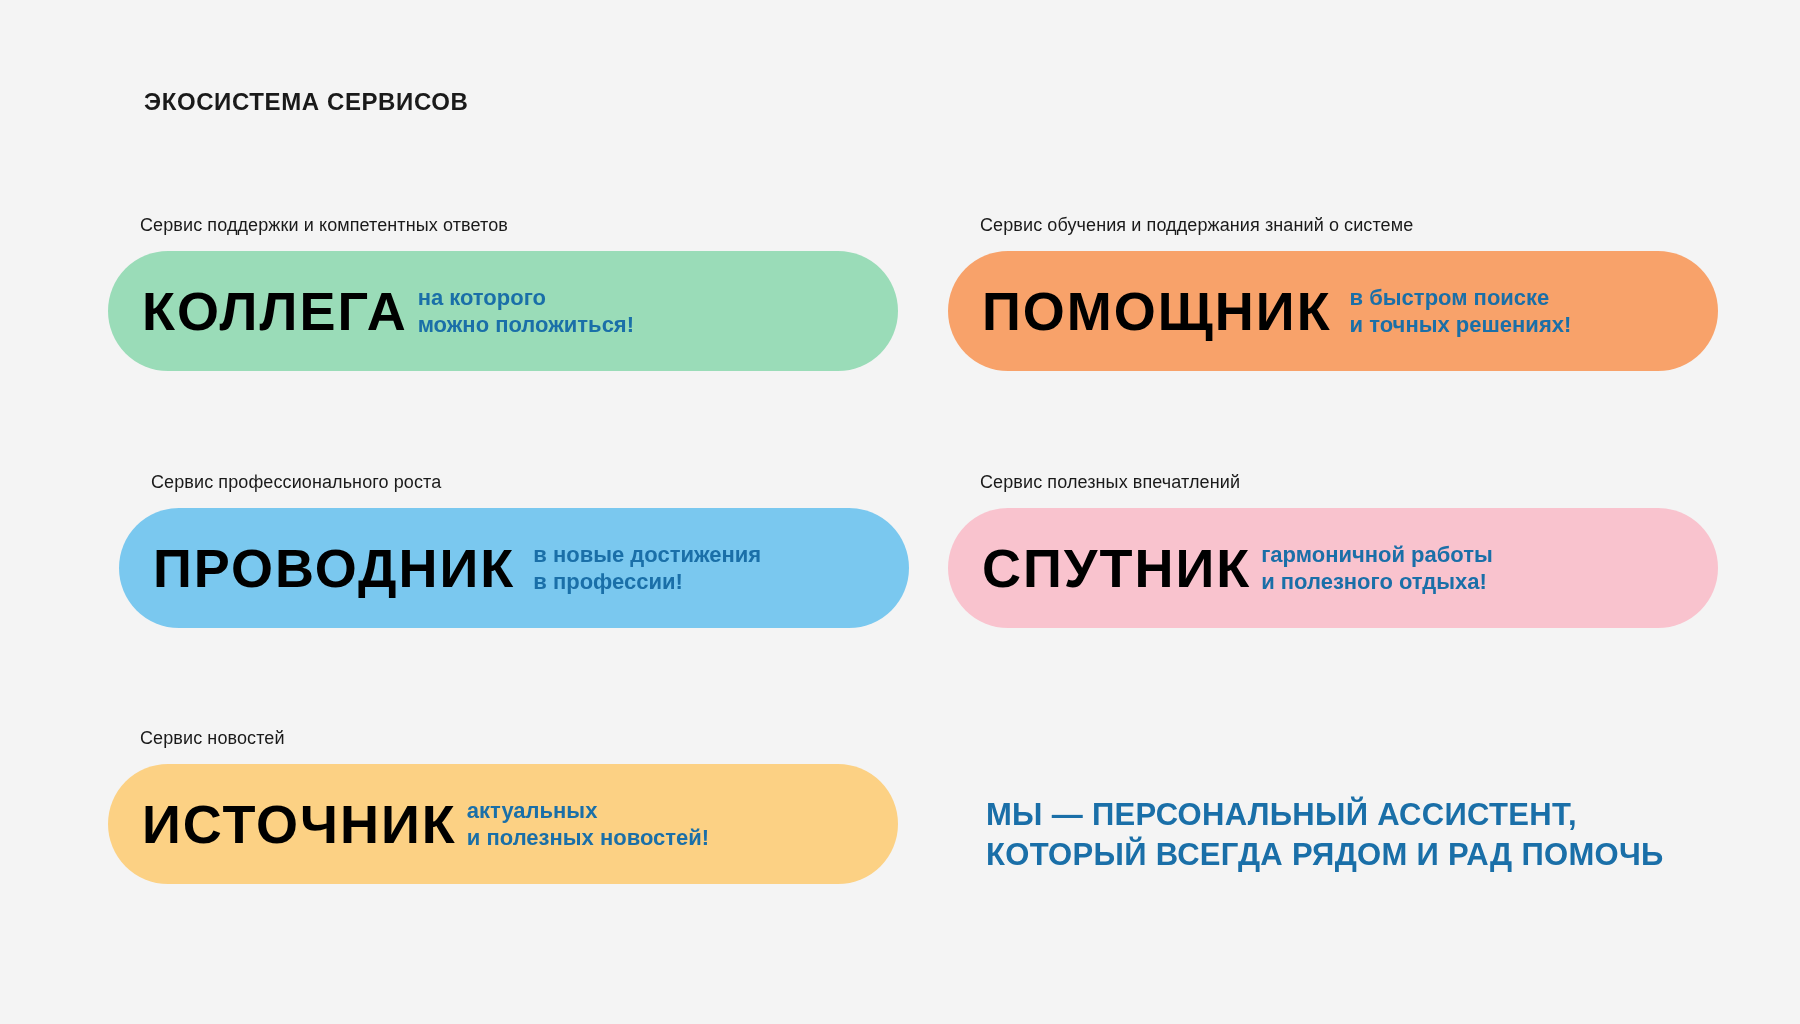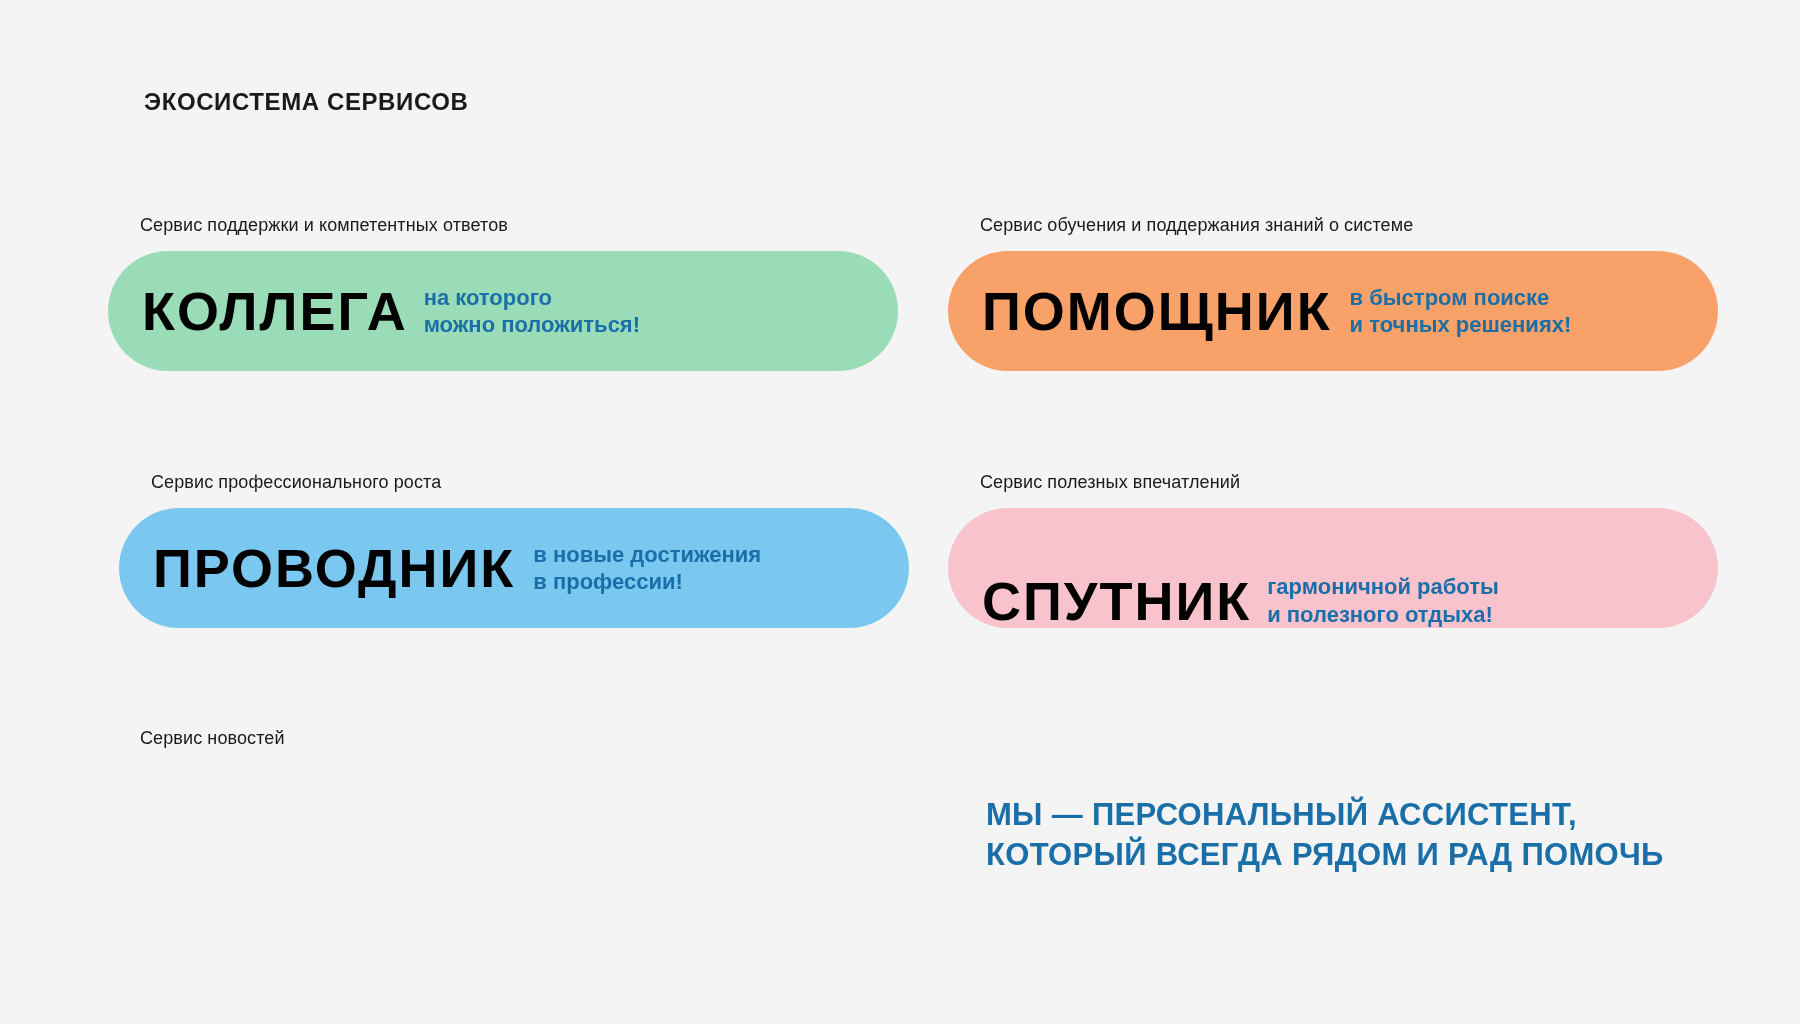--- a/index.html
+++ b/index.html
@@ -68,33 +68,33 @@
     letter-spacing: 2px;
     line-height: 1;
     white-space: nowrap;
   }
 
   .pill-desc {
     font-size: 22px;
     font-weight: bold;
     color: #1a6fa8;
     line-height: 1.25;
-    margin-left: 16px;
+    margin-left: 10px;
     white-space: pre-line;
   }
 
   .pill-desc.tight {
     margin-left: 18px;
   }
 
   
   .w-green   { width: 790px; }
   .w-orange  { width: 770px; }
   .w-blue    { width: 790px; }
-  .w-pink    { width: 770px; align-items: flex-end; }
+  .w-pink    { width: 770px; }
   .w-yellow  { width: 790px; }
 
   .tagline {
     position: absolute;
     left: 986px;
     top: 795px;
     font-size: 31px;
     font-weight: bold;
     color: #1a6fa8;
     line-height: 1.28;
@@ -143,20 +143,25 @@
       <div class="service-caption">Сервис полезных впечатлений</div>
       <div class="pill w-pink" style="background:#f9c3ce;">
         <span class="pill-name">СПУТНИК</span>
         <span class="pill-desc">гармоничной работы
 и полезного отдыха!</span>
       </div>
     </div>
 
     <div class="service-block" style="left:108px; top:728px;">
       <div class="service-caption">Сервис новостей</div>
+      <div class="pill w-yellow" style="background:#fcd184;">
+        <span class="pill-name">ИСТОЧНИК</span>
+        <span class="pill-desc">актуальных
+и полезных новостей!</span>
+      </div>
     </div>
 
   </div>
 
   <div class="tagline">МЫ — ПЕРСОНАЛЬНЫЙ АССИСТЕНТ,
 КОТОРЫЙ ВСЕГДА РЯДОМ И РАД ПОМОЧЬ</div>
 
 </div>
 
 </body></html>

